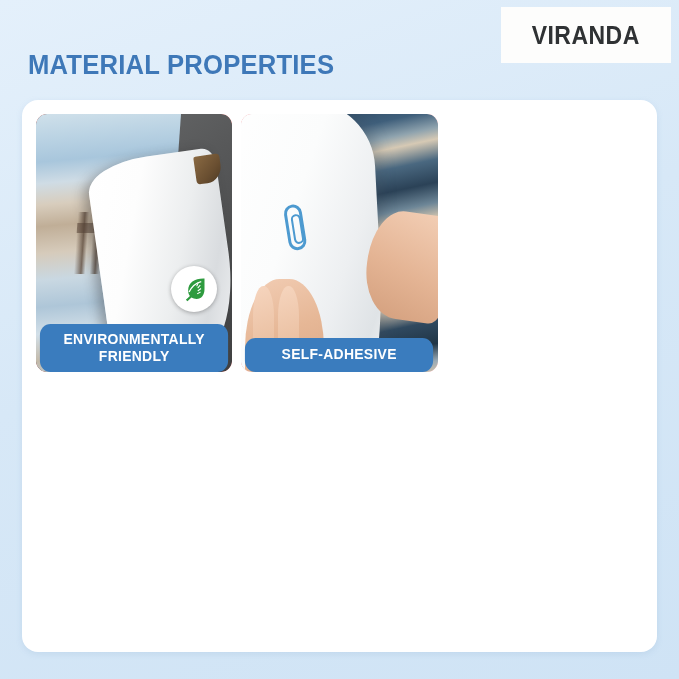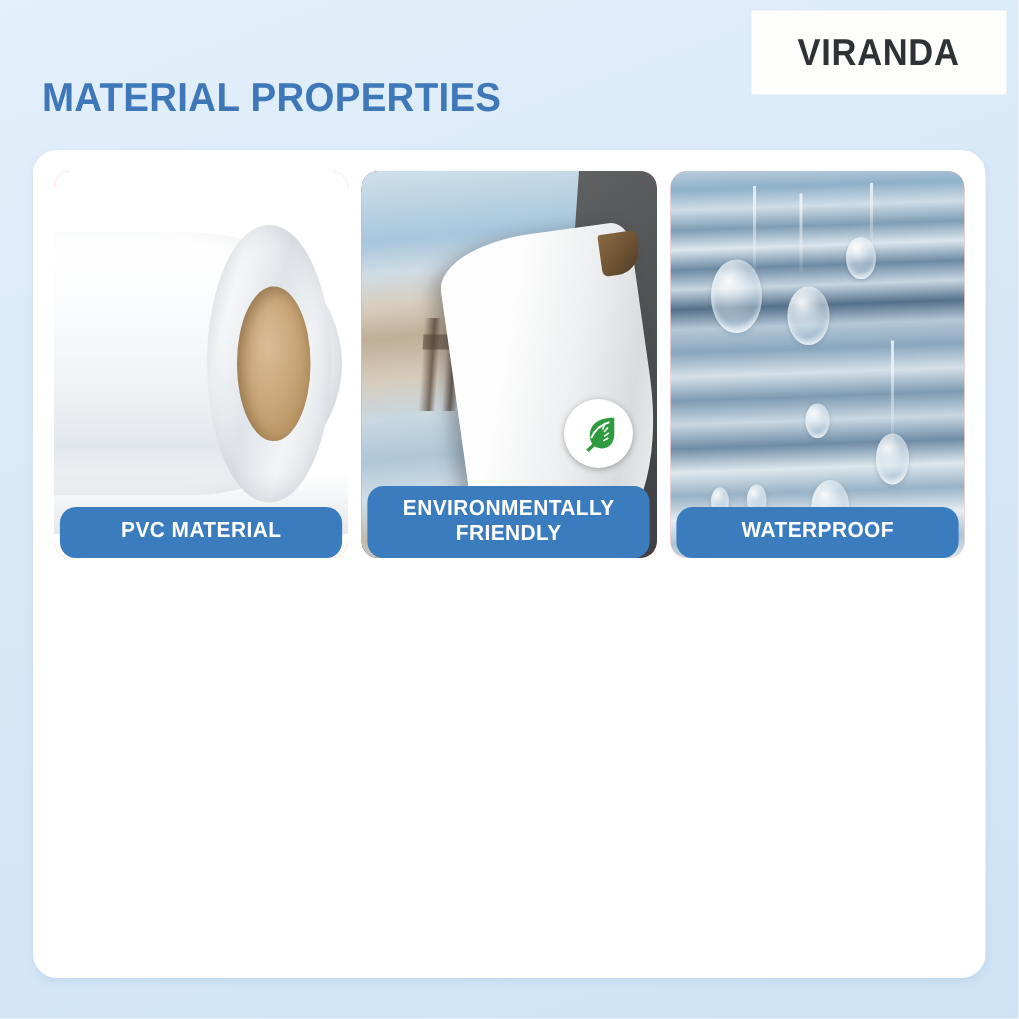--- a/index.html
+++ b/index.html
@@ -388,63 +388,48 @@
 
 <div id="brand-logo">
   <span class="brand-text">VIRANDA</span>
 </div>
 
 <div id="page-title">MATERIAL PROPERTIES</div>
 
 <div id="panel">
   <div id="card-grid">
 
-    <div class="feature-card">
-      <div class="card-image img-pvc">
-        <div class="roll-body"></div>
-        <div class="roll-edge"></div>
-        <div class="roll-core"></div>
-        <div class="roll-shade"></div>
-      </div>
-      <div class="card-label">PVC MATERIAL</div>
-    </div>
 
     <div class="feature-card">
       <div class="card-image img-eco">
         <div class="eco-photo">
           <div class="eco-pier"></div>
         </div>
         <div class="eco-peel"></div>
         <div class="eco-peel-tip"></div>
         <div class="eco-badge">
           <svg width="28" height="28" viewBox="0 0 24 24">
             <path d="M20 3c-7.5 0-13 3.6-13 10.2 0 2 .6 3.6 1.5 4.8L5 21.2l1.4 1.3 3.4-3.2c1.2.8 2.7 1.2 4.3 1.2 4.4 0 6.9-3.3 6.9-8.5V3z" fill="#2e9b3f"></path>
             <path d="M18.2 5.6c-4.4 1.1-8.2 4.3-10.4 9" stroke="#ffffff" stroke-width="1.1" fill="none"></path>
             <path d="M15.6 6.7l-1.3 3M17.4 8.6l-2.2 2.6M18 11.6l-2.8 2.1M17.6 14.6l-2.9 1.6" stroke="#ffffff" stroke-width="0.9" fill="none"></path>
           </svg>
         </div>
       </div>
       <div class="card-label two-line">ENVIRONMENTALLY FRIENDLY</div>
     </div>
 
-
     <div class="feature-card">
-      <div class="card-image img-water">
-        <div class="streak" style="left:28%;top:4%;height:22%;"></div>
-        <div class="streak" style="left:44%;top:6%;height:20%;"></div>
-        <div class="streak" style="left:68%;top:3%;height:16%;"></div>
-        <div class="streak" style="left:75%;top:44%;height:26%;"></div>
-        <div class="drop" style="left:14%;top:23%;width:17%;height:19%;"></div>
-        <div class="drop" style="left:40%;top:30%;width:14%;height:15%;"></div>
-        <div class="drop" style="left:60%;top:17%;width:10%;height:11%;"></div>
-        <div class="drop" style="left:46%;top:60%;width:8%;height:9%;"></div>
-        <div class="drop" style="left:70%;top:68%;width:11%;height:13%;"></div>
-        <div class="drop" style="left:48%;top:80%;width:13%;height:14%;"></div>
-        <div class="drop" style="left:14%;top:82%;width:6%;height:7%;"></div>
-        <div class="drop" style="left:26%;top:81%;width:7%;height:8%;"></div>
+      <div class="card-image img-adhesive">
+        <div class="adh-wall"></div>
+        <div class="adh-backing">
+          <div class="adh-clip"></div>
+        </div>
+        <div class="hand-left"></div>
+        <div class="hand-right"></div>
       </div>
-      <div class="card-label">WATERPROOF</div>
+      <div class="card-label">SELF-ADHESIVE</div>
     </div>
+
 
 
 
   </div>
 </div>
 
 </body></html>

